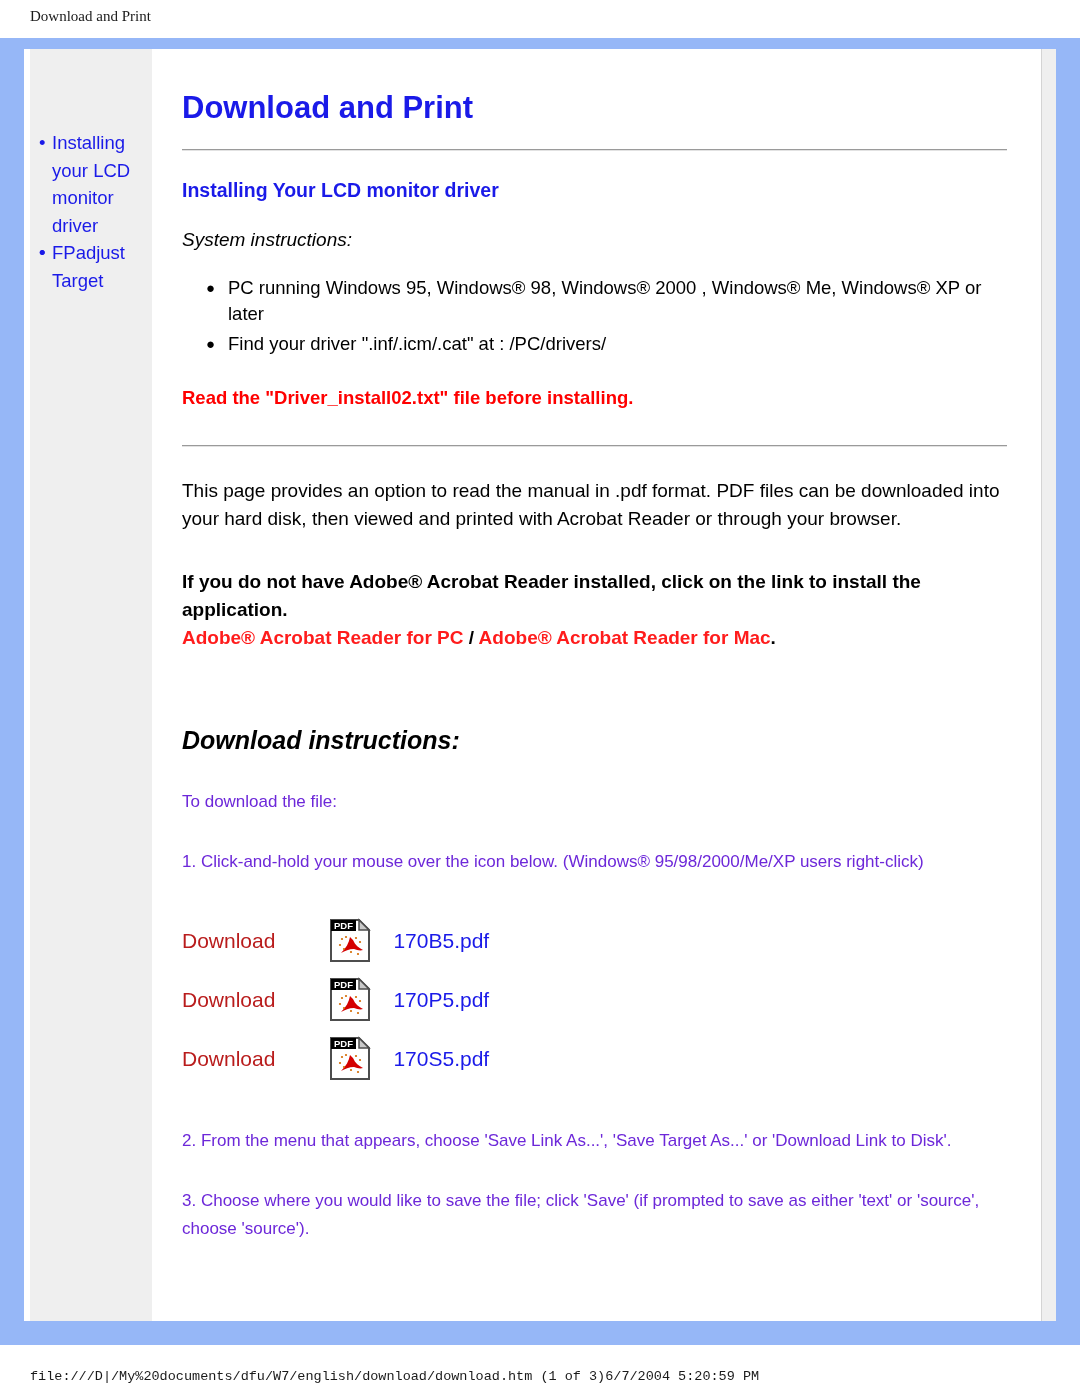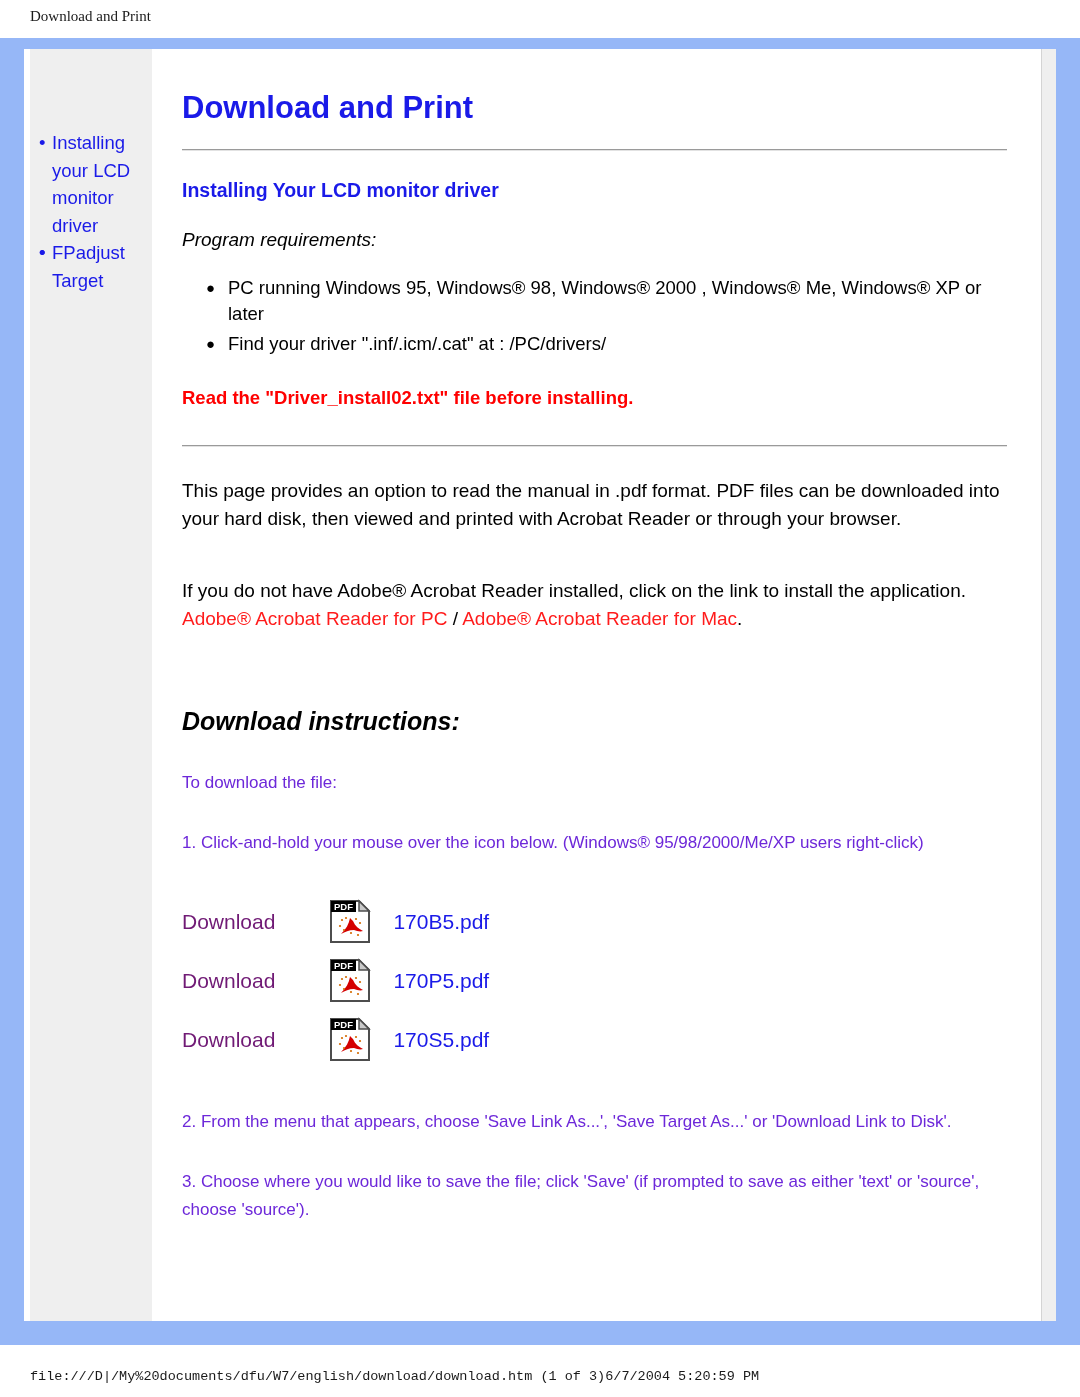--- a/index.html
+++ b/index.html
@@ -179,21 +179,22 @@
     line-height: 26px;
   }
 
   p.body-text {
     font-size: 19px;
     line-height: 28px;
     color: #000000;
     margin: 30px 0 0 0;
   }
   p.body-text.tight {
-    margin-top: 44px;
+    margin-top: 35px;
+    font-weight: bold;
   }
   a.red-link {
     color: #ff1c1c;
     text-decoration: none;
   }
   .slash {
     color: #000000;
   }
 
   h2.dl-instructions {
@@ -215,21 +216,21 @@
   
   .download-table {
     margin: 42px 0 0 0;
     border-collapse: collapse;
   }
   .download-table td {
     padding: 0 0 14px 0;
     vertical-align: middle;
   }
   .dl-word {
-    color: #701a75;
+    color: #b91c1c;
     font-size: 21px;
     text-decoration: none;
     padding-right: 54px;
     white-space: nowrap;
   }
   .pdf-name {
     color: #1a1ae8;
     font-size: 21px;
     text-decoration: none;
     padding-left: 18px;
@@ -272,21 +273,21 @@
 
     <div class="content-wrap">
       <main class="content">
 
         <h1 class="page-title">Download and Print</h1>
 
         <hr class="rule">
 
         <h2 class="section-title">Installing Your LCD monitor driver</h2>
 
-        <p class="sysreq-label">Program requirements:</p>
+        <p class="sysreq-label">System instructions:</p>
 
         <ul class="req-list">
           <li>
             <span class="disc">●</span>
             <span>PC running Windows 95, Windows® 98, Windows® 2000 , Windows® Me, Windows® XP or later</span>
           </li>
           <li>
             <span class="disc">●</span>
             <span>Find your driver ".inf/.icm/.cat" at : /PC/drivers/</span>
           </li>

